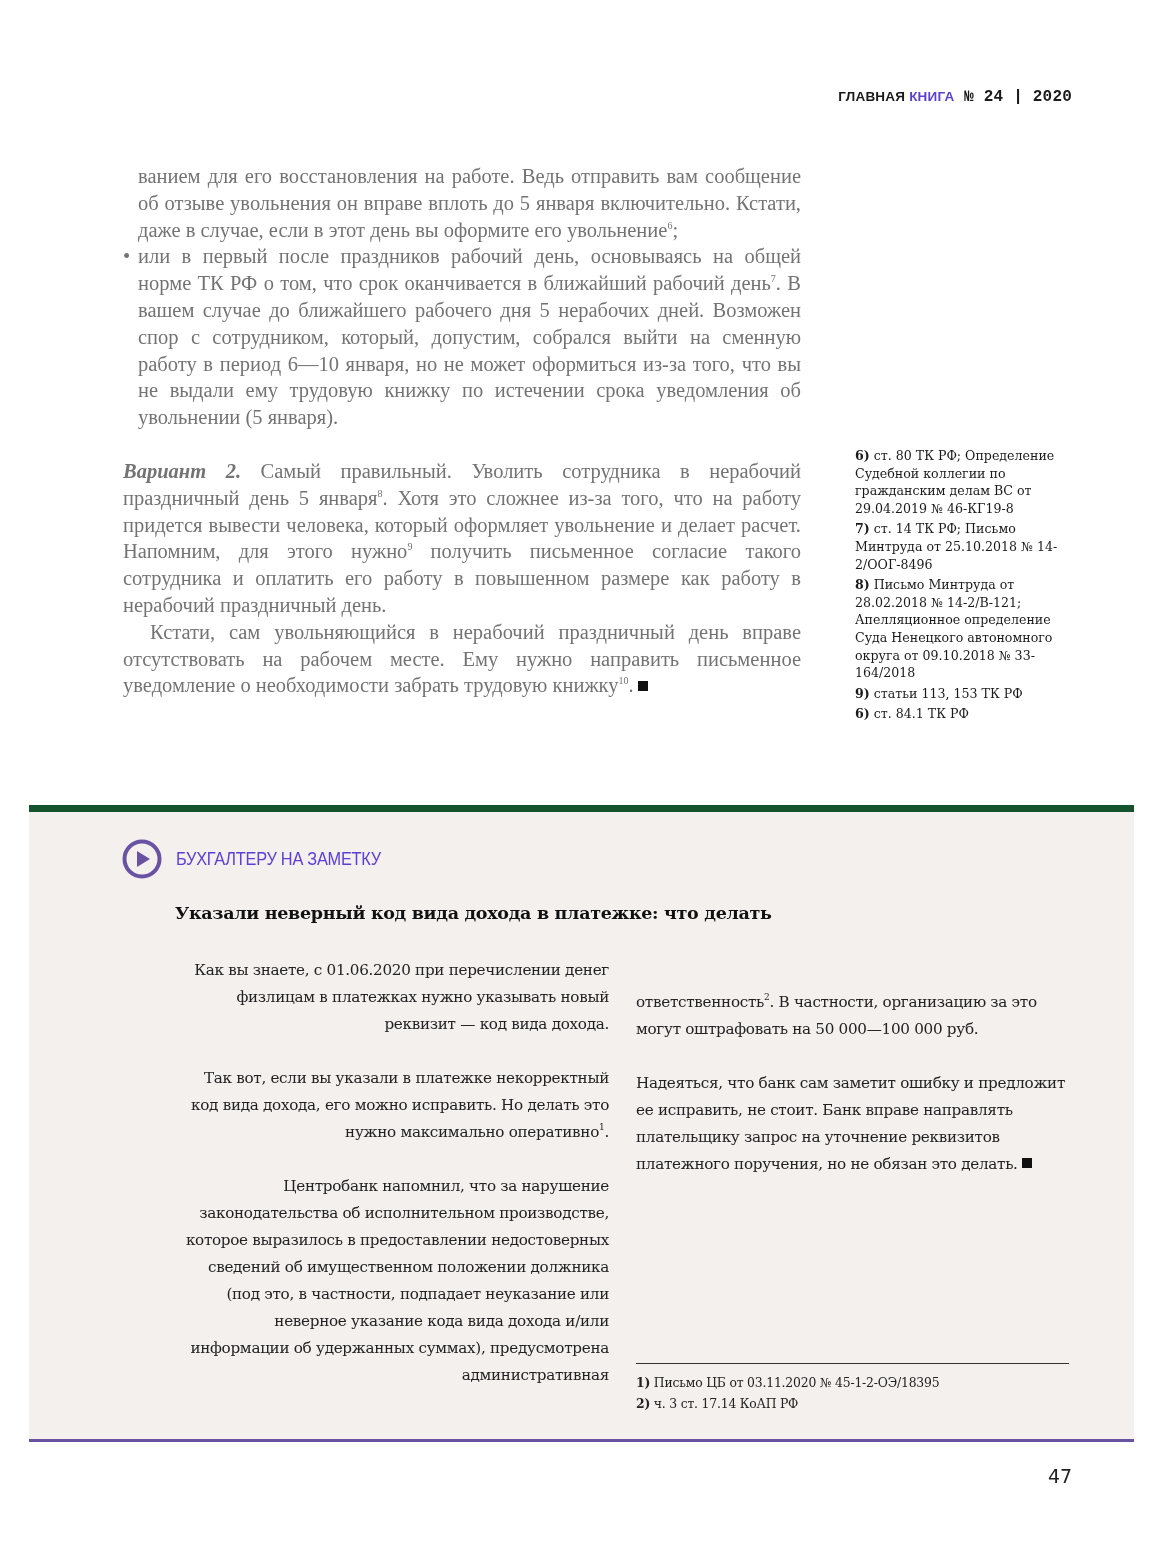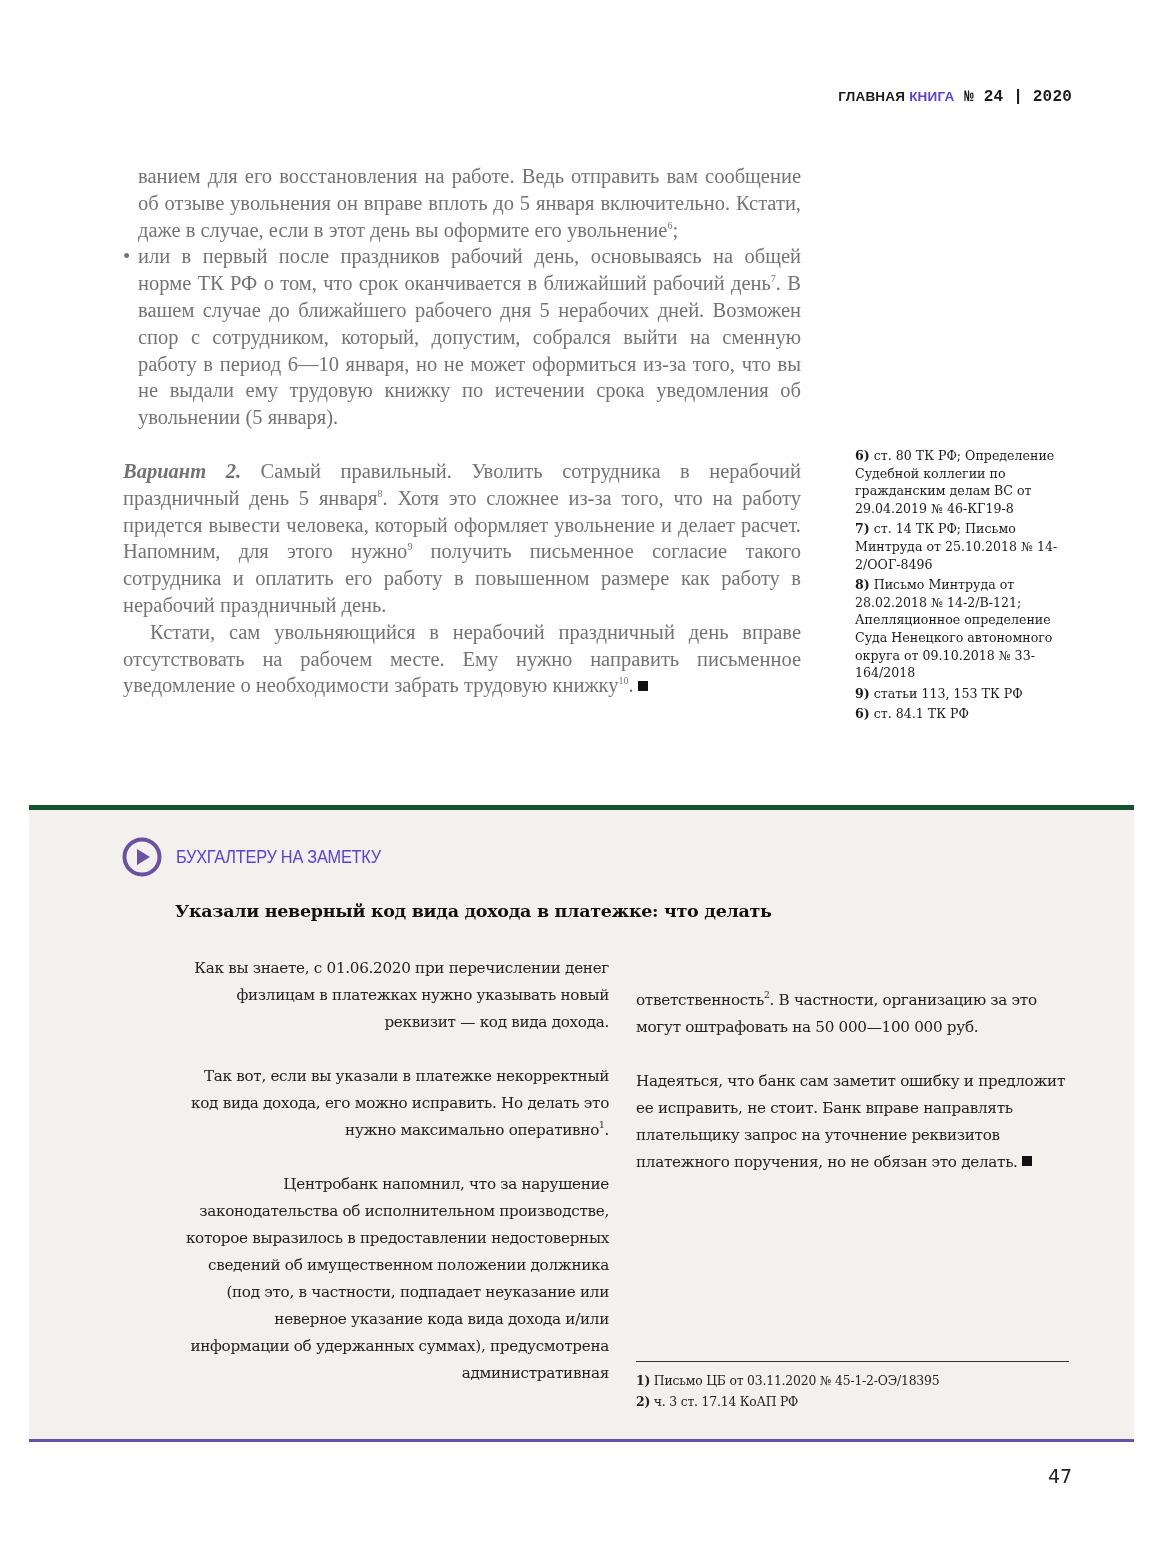--- a/index.html
+++ b/index.html
@@ -15,21 +15,21 @@
   .main .bullet::before { content:"•"; position:absolute; left:0; top:0; }
   .main sup { font-size:10px; vertical-align:8px; line-height:0; }
   .main .gap { height:27px; }
   .main .lead { font-weight:bold; font-style:italic;margin-top:24px; }
   .main .para-indent { text-indent:27px; }
 
   .notes { position:absolute; left:855px; top:447px; width:210px; font-family:"DejaVu Serif", serif; font-size:12.6px; line-height:17.6px; color:#1a1a1a; }
   .notes .note { margin-bottom:3px; }
   .notes b { font-weight:bold; }
 
-  .box { position:absolute; left:29px; top:805px; width:1105px; height:637px; background:#f3f0ee; border-top:5px solid #14532d; border-bottom:3px solid #6a52a3; box-sizing:border-box; }
+  .box { position:absolute; left:29px; top:805px; width:1105px; height:637px; background:#f3f0ee; border-top:7px solid #14532d; border-bottom:3px solid #6a52a3; box-sizing:border-box; }
   .box-icon { position:absolute; left:93px; top:27px; width:40px; height:40px; }
   .box-label { position:absolute; left:147px; top:36px; font-family:"Liberation Sans", sans-serif; font-size:19px; color:#5b3fd6; letter-spacing:-0.3px; transform:scaleX(0.86); transform-origin:left center; white-space:nowrap; }
   .box-title { position:absolute; left:146px; top:91px; font-family:"DejaVu Serif", serif; font-weight:bold; font-size:17.5px; white-space:nowrap; color:#111; letter-spacing:-0.3px; }
   .col { position:absolute; top:145px; font-family:"DejaVu Serif", serif; font-size:15.2px; line-height:27px; color:#222; letter-spacing:-0.3px; }
   .col p { margin:0 0 27px 0; }
   .col.left { left:150px; width:430px;text-align:right; }
   .col.right { left:607px; width:440px;margin-top:32px; }
   .col sup { font-size:9px; vertical-align:7px; line-height:0; }
   .box-rule { position:absolute; left:607px; top:551px; width:433px; height:1px; background:#333; }
   .box-notes { position:absolute; left:607px; top:560px; font-family:"DejaVu Serif", serif; font-size:12.4px; line-height:21px; color:#222; letter-spacing:-0.2px; }

